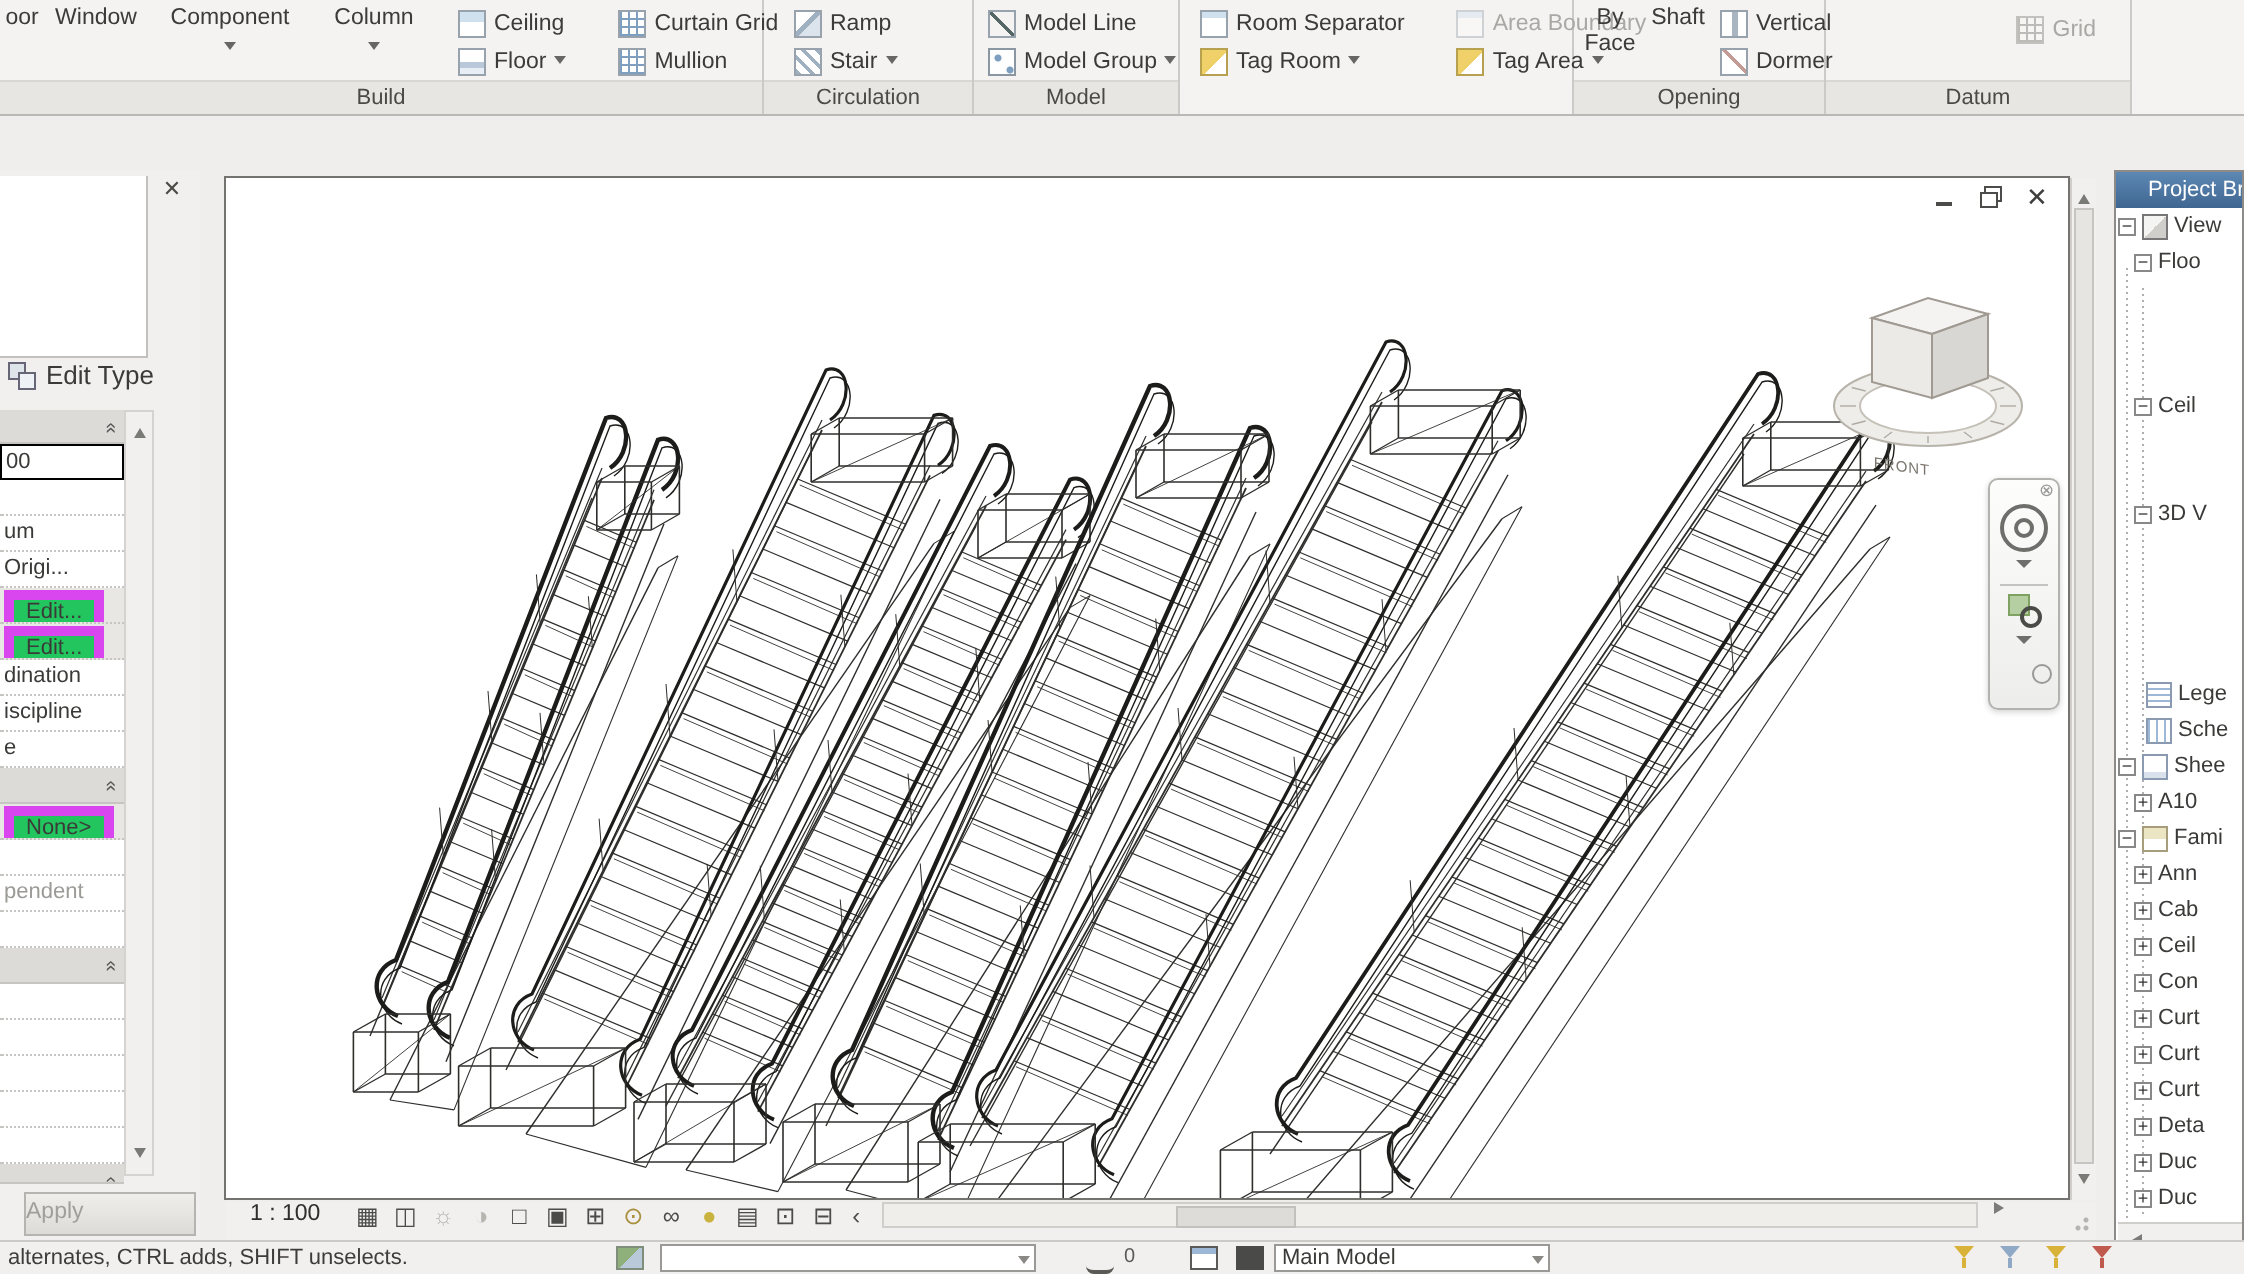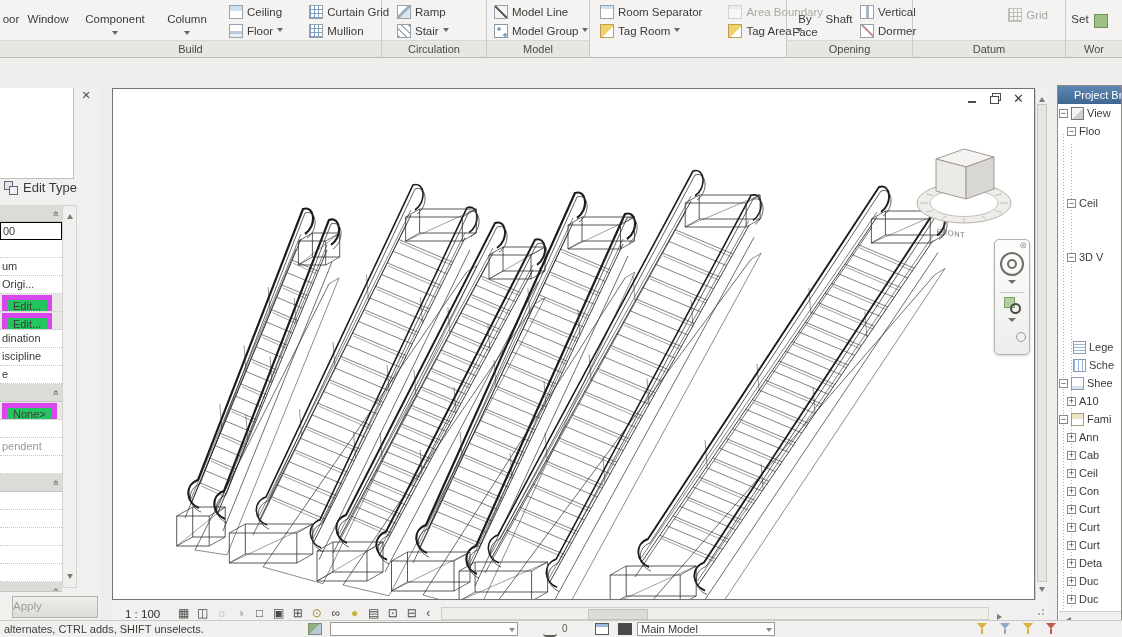--- a/index.html
+++ b/index.html
@@ -3,21 +3,21 @@
 <meta charset="utf-8">
 <style>
   html,body{margin:0;padding:0}
   body{width:1122px;height:637px;position:relative;overflow:hidden;background:#efeeec;
        font-family:"Liberation Sans",sans-serif;font-size:11px;color:#3a3a38;}
   
   #ribbon{position:absolute;left:0;top:0;width:1122px;height:57px;background:#f4f3f1;border-bottom:1px solid #b9b8b4;display:flex}
   .rpanel{position:relative;height:57px;border-right:1px solid #cbcac6;display:flex;flex-direction:column;box-sizing:border-box;flex:none}
   .rpanel-content{height:40px;display:flex;align-items:flex-start;padding:0 2px;gap:2px}
   .rpanel-label{height:16px;background:#e7e6e2;border-top:1px solid #d8d7d3;color:#4a4a46;display:flex;align-items:center;justify-content:center;gap:4px;font-size:11px}
-  .bigbtn{display:flex;flex-direction:column;align-items:center;padding-top:13px;gap:5px;font-size:11.5px;color:#3b3b39;flex:none}
+  .bigbtn{display:flex;flex-direction:column;align-items:center;padding-top:3px;gap:5px;font-size:11.5px;color:#3b3b39;flex:none}
   .dd{width:0;height:0;border:3.5px solid transparent;border-top:4px solid #666;margin-top:1px}
   .stack2{display:grid;grid-template-rows:19px 19px;grid-auto-flow:column;column-gap:20px;padding-top:2px}
   .smallbtn{display:flex;align-items:center;gap:4px;font-size:11.5px;color:#3b3b39;padding:0 3px;white-space:nowrap}
   .disabledtxt{color:#a9a8a4}
   .ric{width:14px;height:14px;flex:none;border:1px solid #98a2ac;background:#fff;box-sizing:border-box}
   .ric.ceiling{background:linear-gradient(180deg,#cfe0ef 0 5px,#fff 5px)}
   .ric.floor{background:linear-gradient(180deg,#fff 0 6px,#b9c9d9 6px 9px,#e7eef5 9px)}
   .ric.curtaingrid,.ric.mullion{background:repeating-linear-gradient(90deg,#7e9fc0 0 1px,transparent 1px 4px),repeating-linear-gradient(0deg,#7e9fc0 0 1px,transparent 1px 4px),#fff}
   .ric.ramp{background:linear-gradient(135deg,#fff 0 40%,#9fb0c0 40% 55%,#dbe4ec 55%)}
   .ric.stair{background:repeating-linear-gradient(45deg,#9fb0c0 0 2px,#fff 2px 5px)}
@@ -69,21 +69,21 @@
   .nav-close{align-self:flex-end;margin:1px 2px 0 0;color:#9a9a96;font-size:9px;line-height:9px}
   .nav-wheel{width:20px;height:20px;border:2px solid #6e6e6a;border-radius:50%;margin-top:2px;position:relative}
   .nav-wheel::after{content:'';position:absolute;left:5px;top:5px;width:6px;height:6px;border:2px solid #6e6e6a;border-radius:50%}
   .nav-dd{width:0;height:0;border:4px solid transparent;border-top:4px solid #6e6e6a;margin:4px 0 2px}
   .nav-div{width:24px;height:1px;background:#c5c4c0;margin:2px 0}
   .nav-zoom{width:17px;height:17px;position:relative;margin-top:2px}
   .nav-zoom::before{content:'';position:absolute;left:0;top:0;width:9px;height:9px;background:#b6cfa2;border:1px solid #7fa263}
   .nav-zoom::after{content:'';position:absolute;left:6px;top:6px;width:7px;height:7px;border:2px solid #4a4a46;border-radius:50%}
   .nav-circle{width:8px;height:8px;border:1px solid #9a9a96;border-radius:50%;align-self:flex-end;margin:4px 3px 0 0}
   
-  #viewbar{position:absolute;left:113px;top:601px;width:935px;height:19px;background:#f1f0ee;display:flex;align-items:flex-end}
+  #viewbar{position:absolute;left:113px;top:601px;width:935px;height:19px;background:#f1f0ee;display:flex;align-items:flex-start}
   .scale-lbl{margin-left:12px;font-size:11.5px;color:#2e2e2c;flex:none}
   .vci{width:19px;text-align:center;font-size:12px;color:#4b4b49;flex:none}
   .vci.off{color:#b6b5b0}
   .vci.gold{color:#a98f3d}
   .vci.bulb{color:#c9b23e}
   .collapse-l{width:14px;text-align:center;color:#4b4b49;font-size:12px;flex:none}
   #hscroll{position:relative;margin-left:6px;width:548px;height:13px;background:#efeeeb;border:1px solid #cfcecb;box-sizing:border-box;flex:none}
   #hscroll .thumb{position:absolute;left:146px;top:1px;width:58px;height:9px;background:#dddcd8;border:1px solid #c2c1bd}
   .arr-r{width:0;height:0;border:3.5px solid transparent;border-left:5px solid #7a7a76;margin-left:8px}
   #grip{position:absolute;left:1037px;top:604px;width:10px;height:12px;background:
@@ -258,31 +258,20 @@
   </div>
   <div class="rpanel" style="width:153px">
     <div class="rpanel-content" style="justify-content:flex-end;padding-right:14px">
       <div class="smallbtn disabledtxt" style="margin-top:8px">
           <span class="ric griddatum"></span>
           <span>Grid</span>
         </div>
     </div>
     <div class="rpanel-label">
         <span>Datum</span>
-      </div>
-  </div>
-  <div class="rpanel" style="width:56px;border-right:none">
-    <div class="rpanel-content">
-      <div class="bigbtn" style="width:24px">
-          <span>Set</span>
-        </div>
-      <span class="ric setgreen" style="margin-top:14px"></span>
-    </div>
-    <div class="rpanel-label">
-        <span>Wor</span>
       </div>
   </div>
 </div>
 
 <div id="propPanel">
   <div class="prop-white"></div>
   <div class="panel-close">✕</div>
   <div class="edit-type">
     <span class="et-ic"></span>
     <span>Edit Type</span>

